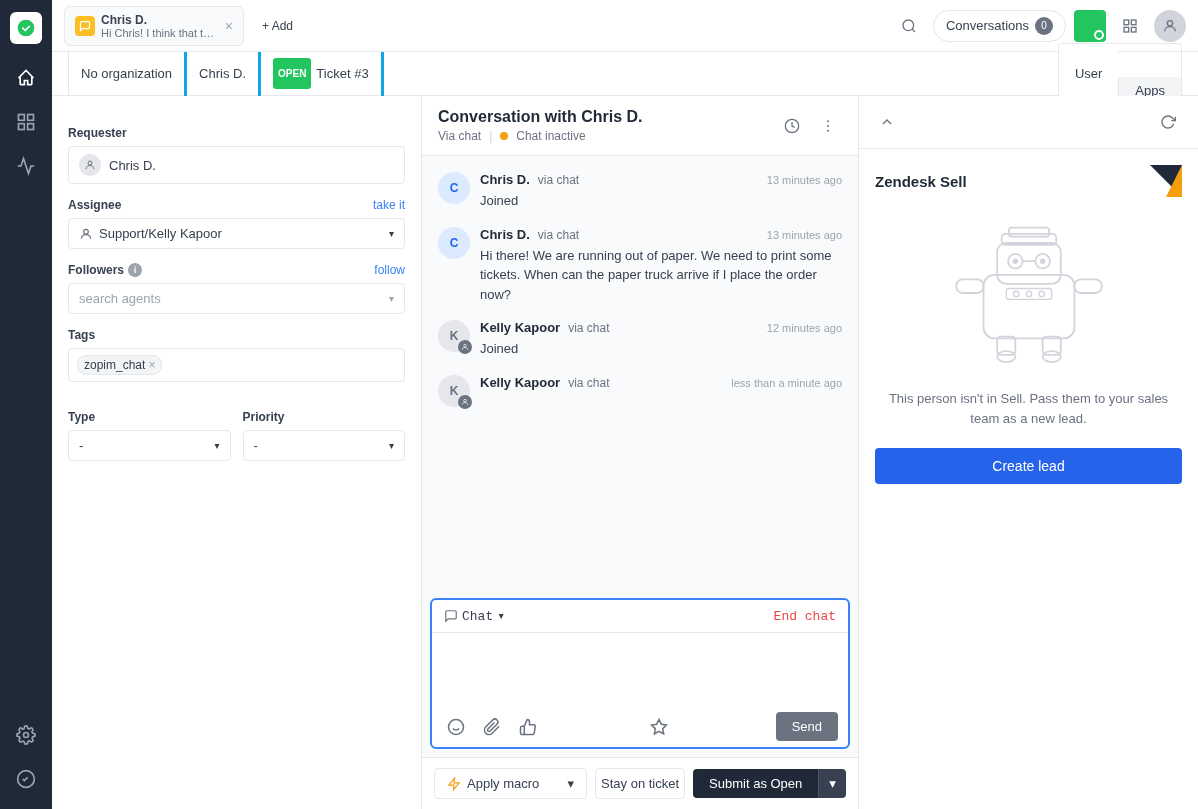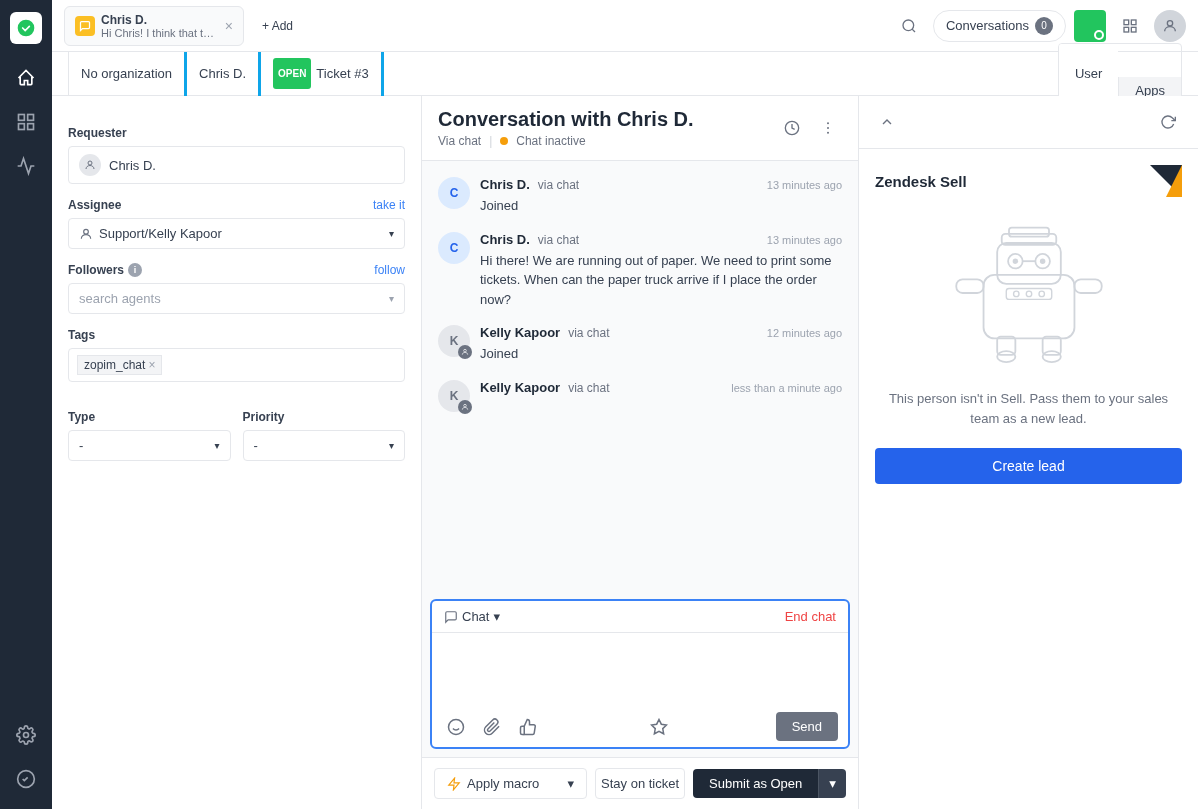--- a/index.html
+++ b/index.html
@@ -45,51 +45,51 @@
 
     
     .left-panel { width: 370px; background: #fff; border-right: 1px solid #e5e7eb; display: flex; flex-direction: column; padding: 16px; overflow-y: auto; flex-shrink: 0; }
     .field-label { font-size: 12px; font-weight: 600; color: #374151; margin-bottom: 6px; margin-top: 14px; display: flex; align-items: center; justify-content: space-between; }
     .field-label .link { color: #3b82f6; font-weight: 400; cursor: pointer; }
     .input-field { width: 100%; padding: 7px 10px; border: 1px solid #e5e7eb; border-radius: 4px; font-size: 13px; color: #374151; background: #fff; display: flex; align-items: center; gap: 8px; }
     .input-field .user-avatar { width: 22px; height: 22px; background: #e5e7eb; border-radius: 50%; display: flex; align-items: center; justify-content: center; color: #6b7280; flex-shrink: 0; }
     .select-field { width: 100%; padding: 7px 10px; border: 1px solid #e5e7eb; border-radius: 4px; font-size: 13px; color: #374151; background: #fff; display: flex; align-items: center; justify-content: space-between; cursor: pointer; }
     .search-agents { width: 100%; padding: 7px 10px; border: 1px solid #e5e7eb; border-radius: 4px; font-size: 13px; color: #9ca3af; background: #fff; display: flex; align-items: center; justify-content: space-between; cursor: pointer; gap: 16px; }
     .tags-area { width: 100%; padding: 6px 8px; border: 1px solid #e5e7eb; border-radius: 4px; display: flex; flex-wrap: wrap; gap: 4px; min-height: 32px; }
-    .tag { background: #f3f4f6; border: 1px solid #e5e7eb; border-radius: 0; padding: 2px 6px; font-size: 12px; color: #374151; display: flex; align-items: center; gap: 3px; }
+    .tag { background: #f3f4f6; border: 1px solid #e5e7eb; border-radius: 9px; padding: 2px 6px; font-size: 12px; color: #374151; display: flex; align-items: center; gap: 3px; }
     .tag-remove { color: #9ca3af; cursor: pointer; font-size: 12px; }
     .two-col { display: flex; gap: 12px; margin-top: 14px; }
     .two-col .col { flex: 1; }
     .info-icon { width: 14px; height: 14px; display: inline-flex; align-items: center; justify-content: center; background: #9ca3af; color: #fff; border-radius: 50%; font-size: 9px; margin-left: 4px; cursor: pointer; }
 
     
     .middle-panel { flex: 1; display: flex; flex-direction: column; background: #f9fafb; overflow: hidden; }
     .conv-header { background: #fff; border-bottom: 1px solid #e5e7eb; padding: 12px 16px; display: flex; align-items: center; justify-content: space-between; flex-shrink: 0; }
-    .conv-title { font-size: 20px; font-weight: 600; color: #1f2937; }
+    .conv-title { font-size: 16px; font-weight: 600; color: #1f2937; }
     .conv-subtitle { display: flex; align-items: center; gap: 8px; margin-top: 3px; font-size: 12px; color: #6b7280; }
     .inactive-dot { width: 8px; height: 8px; background: #f59e0b; border-radius: 50%; }
     .conv-header-right { display: flex; align-items: center; gap: 8px; }
     .icon-btn { width: 28px; height: 28px; display: flex; align-items: center; justify-content: center; color: #6b7280; cursor: pointer; }
 
     
     .messages-area { flex: 1; overflow-y: auto; padding: 16px; display: flex; flex-direction: column; gap: 16px; }
     .message-row { display: flex; gap: 10px; align-items: flex-start; }
     .msg-avatar { width: 32px; height: 32px; border-radius: 50%; background: #e5e7eb; flex-shrink: 0; display: flex; align-items: center; justify-content: center; color: #6b7280; font-size: 12px; font-weight: 600; position: relative; }
     .msg-avatar .agent-badge { position: absolute; bottom: -2px; right: -2px; width: 14px; height: 14px; background: #6b7280; border-radius: 50%; display: flex; align-items: center; justify-content: center; }
     .msg-content { flex: 1; }
     .msg-header { display: flex; align-items: baseline; gap: 8px; margin-bottom: 4px; }
     .msg-name { font-weight: 600; font-size: 13px; color: #1f2937; }
     .msg-via { font-size: 12px; color: #6b7280; }
     .msg-time { font-size: 11px; color: #9ca3af; margin-left: auto; }
     .msg-text { font-size: 13px; color: #374151; line-height: 1.5; }
     .msg-check { color: #3b82f6; font-size: 12px; }
 
     
     .chat-input-area { background: #fff; border: 2px solid #3b82f6; border-radius: 6px; margin: 8px; flex-shrink: 0; }
-    .chat-input-toolbar { display: flex; align-items: center; padding: 8px 12px; border-bottom: 1px solid #e5e7eb; gap: 11px; }
+    .chat-input-toolbar { display: flex; align-items: center; padding: 8px 12px; border-bottom: 1px solid #e5e7eb; gap: 11px; font-family: Liberation Mono, monospace; }
     .chat-mode { display: flex; align-items: center; gap: 4px; font-size: 13px; color: #374151; cursor: pointer; font-weight: 500; }
     .end-chat-btn { margin-left: auto; color: #ef4444; font-size: 13px; cursor: pointer; }
     .chat-textarea { width: 100%; min-height: 70px; padding: 10px 12px; border: none; outline: none; resize: none; font-size: 13px; color: #374151; font-family: inherit; background: transparent; }
     .chat-actions { display: flex; align-items: center; padding: 6px 10px; gap: 8px; }
     .chat-action-btn { width: 28px; height: 28px; display: flex; align-items: center; justify-content: center; color: #6b7280; cursor: pointer; }
     .send-btn { margin-left: auto; padding: 7px 16px; background: #6b7280; color: #fff; border: none; border-radius: 4px; font-size: 13px; cursor: pointer; }
 
     
     .bottom-bar { height: 52px; background: #fff; border-top: 1px solid #e5e7eb; display: flex; align-items: center; padding: 0 12px; gap: 8px; flex-shrink: 0; }
     .macro-btn { display: flex; align-items: center; gap: 6px; padding: 7px 12px; border: 1px solid #e5e7eb; border-radius: 4px; font-size: 13px; color: #374151; cursor: pointer; flex: 1; }

